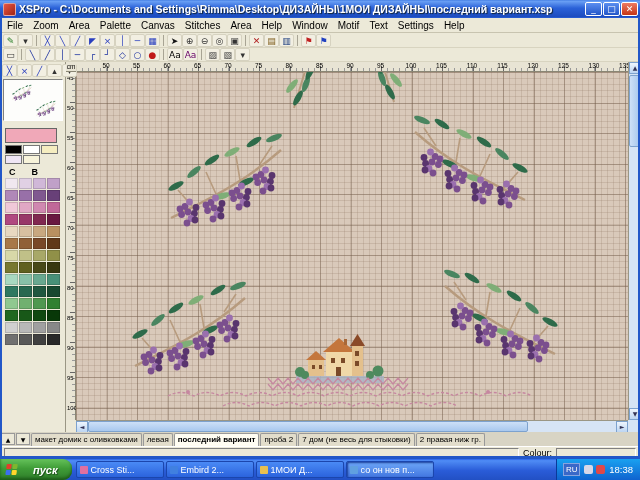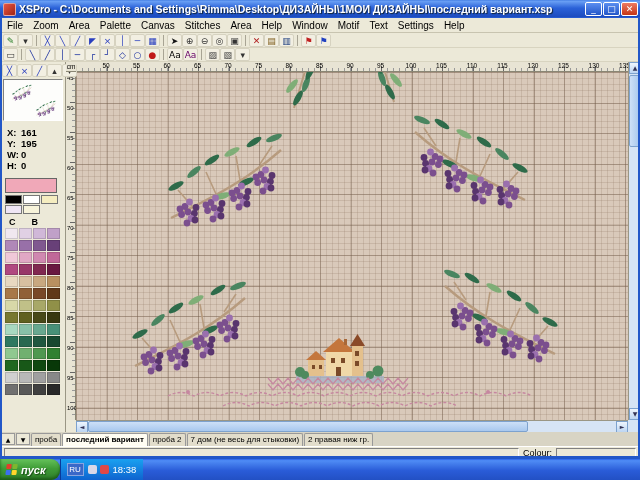--- a/index.html
+++ b/index.html
@@ -50,21 +50,21 @@
 .tab.active{background:#fffdf2;font-weight:bold;}
 .statusbar{position:absolute;left:0;top:446px;width:640px;height:13px;background:#ece9d8;border-top:1px solid #fff;display:flex;align-items:center;padding:0 4px;gap:4px;z-index:2;}
 .statuspane{flex:1;height:10px;border:1px solid;border-color:#808080 #fff #fff #808080;}
 .colourlabel{font-size:9px;}
 .colourbox{width:80px;height:10px;border:1px solid;border-color:#808080 #fff #fff #808080;background:#ece9d8;}
 .frame{position:absolute;background:#2257c8;z-index:5;}
 .fleft{left:0;top:18px;width:2px;height:441px;}
 .fright{left:638px;top:18px;width:2px;height:441px;}
 .fbottom{left:0;top:456px;width:640px;height:3px;}
 .taskbar{position:absolute;left:0;top:459px;width:640px;height:21px;background:linear-gradient(180deg,#2a62e8 0%,#4f8cf5 8%,#2a5cd8 55%,#2250c4 100%);display:flex;align-items:center;z-index:8;}
-.startbtn{height:21px;padding:0 14px 0 6px;background:linear-gradient(180deg,#65c25a 0%,#3f9c37 45%,#2f7d2a 100%);border-radius:0 9px 9px 0;display:flex;align-items:center;gap:3px;color:#fff;font-weight:bold;font-style:italic;font-size:11px;text-shadow:1px 1px 1px #1a4a18;flex:none;box-shadow:inset 0 -2px 3px #1c5c18;}
+.startbtn{height:21px;padding:0 14px 0 6px;background:linear-gradient(180deg,#65c25a 0%,#3f9c37 45%,#2f7d2a 100%);border-radius:0 9px 9px 0;display:flex;align-items:center;gap:15px;color:#fff;font-weight:bold;font-style:italic;font-size:11px;text-shadow:1px 1px 1px #1a4a18;flex:none;box-shadow:inset 0 -2px 3px #1c5c18;}
 .winlogo{width:12px;height:12px;display:grid;grid-template-columns:5px 5px;grid-template-rows:5px 5px;gap:1px;transform:skewX(-8deg);}
 .winlogo i{display:block;border-radius:1px;}
 .winlogo i:nth-child(1){background:#e33e2b;}
 .winlogo i:nth-child(2){background:#7db72f;}
 .winlogo i:nth-child(3){background:#3b6ff0;}
 .winlogo i:nth-child(4){background:#ffd52b;}
 .task-buttons{display:flex;gap:2px;margin-left:4px;flex:1;overflow:hidden;}
 .taskbtn{width:88px;height:17px;background:linear-gradient(180deg,#4a8af5,#2b63dd);border:1px solid #1b46ad;border-radius:2px;color:#fff;font-size:9px;display:flex;align-items:center;gap:3px;padding:0 3px;overflow:hidden;flex:none;}
 .taskbtn.taskactive{background:linear-gradient(180deg,#6ea8f8,#4276e0);box-shadow:inset 1px 1px 2px #1c3f9a;}
 .taskicon{width:8px;height:8px;flex:none;border-radius:1px;}
@@ -258,26 +258,20 @@
             <circle cx="31.6" cy="0.5" r="3.4" fill="#7b4f8e"></circle>
             <circle cx="41" cy="4.5" r="3.4" fill="#9a6fae"></circle>
             <circle cx="35" cy="-7.5" r="3.4" fill="#7b4f8e"></circle>
             <circle cx="46" cy="-6.5" r="3.4" fill="#59356e"></circle>
             <circle cx="30" cy="-5" r="3.4" fill="#7b4f8e"></circle>
             <circle cx="39.5" cy="-12" r="3.4" fill="#9a6fae"></circle>
             <circle cx="37" cy="9" r="3.4" fill="#7b4f8e"></circle>
             <circle cx="45" cy="6" r="3.4" fill="#59356e"></circle>
           </g>
         </svg>
-    </div>
-    <div class="coords">
-      <div><span class="clab">X:</span><span>161</span></div>
-      <div><span class="clab">Y:</span><span>195</span></div>
-      <div><span class="clab">W:</span><span>0</span></div>
-      <div><span class="clab">H:</span><span>0</span></div>
     </div>
     <div class="bigswatch" style="background: rgb(240, 168, 184);"></div>
     <div class="quick-swatches">
         <div class="qswatch" style="background: rgb(0, 0, 0);"></div>
         <div class="qswatch" style="background: rgb(255, 255, 255);"></div>
         <div class="qswatch" style="background: rgb(245, 237, 192);"></div>
         <div class="qswatch" style="background: rgb(239, 230, 245);"></div>
         <div class="qswatch" style="background: rgb(247, 243, 218);"></div>
       </div>
     <div class="colheads">
@@ -646,21 +640,22 @@
     <div class="sbtn">◄</div>
     <div class="hthumb"></div>
     <div class="htrack"></div>
     <div class="sbtn">►</div>
   </div>
   <div class="scorner"></div>
 
   <div class="tabsrow">
     <div class="spinbtn">▲</div>
     <div class="spinbtn">▼</div>
-      <div class="tab">проба</div>
+  <div class="tab">макет домик с оливковками</div>
+      <div class="tab">левая</div>
       <div class="tab active">последний вариант</div>
       <div class="tab">проба 2</div>
       <div class="tab">7 дом (не весь для стыковки)</div>
       <div class="tab">2 правая ниж гр.</div>
     </div>
 
   <div class="statusbar">
     <div class="statuspane"></div>
     <div class="colourlabel">Colour:</div>
     <div class="colourbox"></div>
@@ -673,20 +668,38 @@
   <div class="taskbar">
     <div class="startbtn">
       <span class="winlogo">
           <i></i>
           <i></i>
           <i></i>
           <i></i>
         </span>
       <span>пуск</span>
     </div>
+    <div class="task-buttons">
+        <div class="taskbtn">
+          <span class="taskicon" style="background: rgb(224, 112, 160);"></span>
+          <span class="tasklabel">Cross Sti...</span>
+        </div>
+        <div class="taskbtn">
+          <span class="taskicon" style="background: rgb(64, 128, 224);"></span>
+          <span class="tasklabel">Embird 2...</span>
+        </div>
+        <div class="taskbtn">
+          <span class="taskicon" style="background: rgb(232, 192, 80);"></span>
+          <span class="tasklabel">1МОИ Д...</span>
+        </div>
+        <div class="taskbtn taskactive">
+          <span class="taskicon" style="background: rgb(96, 160, 224);"></span>
+          <span class="tasklabel">со он нов п...</span>
+        </div>
+      </div>
     <div class="tray">
       <div class="langbox">RU</div>
       <div class="trayicons" style="display:flex;gap:3px;">
           <span class="trayicon" style="background: rgb(216, 216, 232);"></span>
           <span class="trayicon" style="background: rgb(224, 72, 72);"></span>
         </div>
       <div class="traytime">18:38</div>
     </div>
   </div>
 

